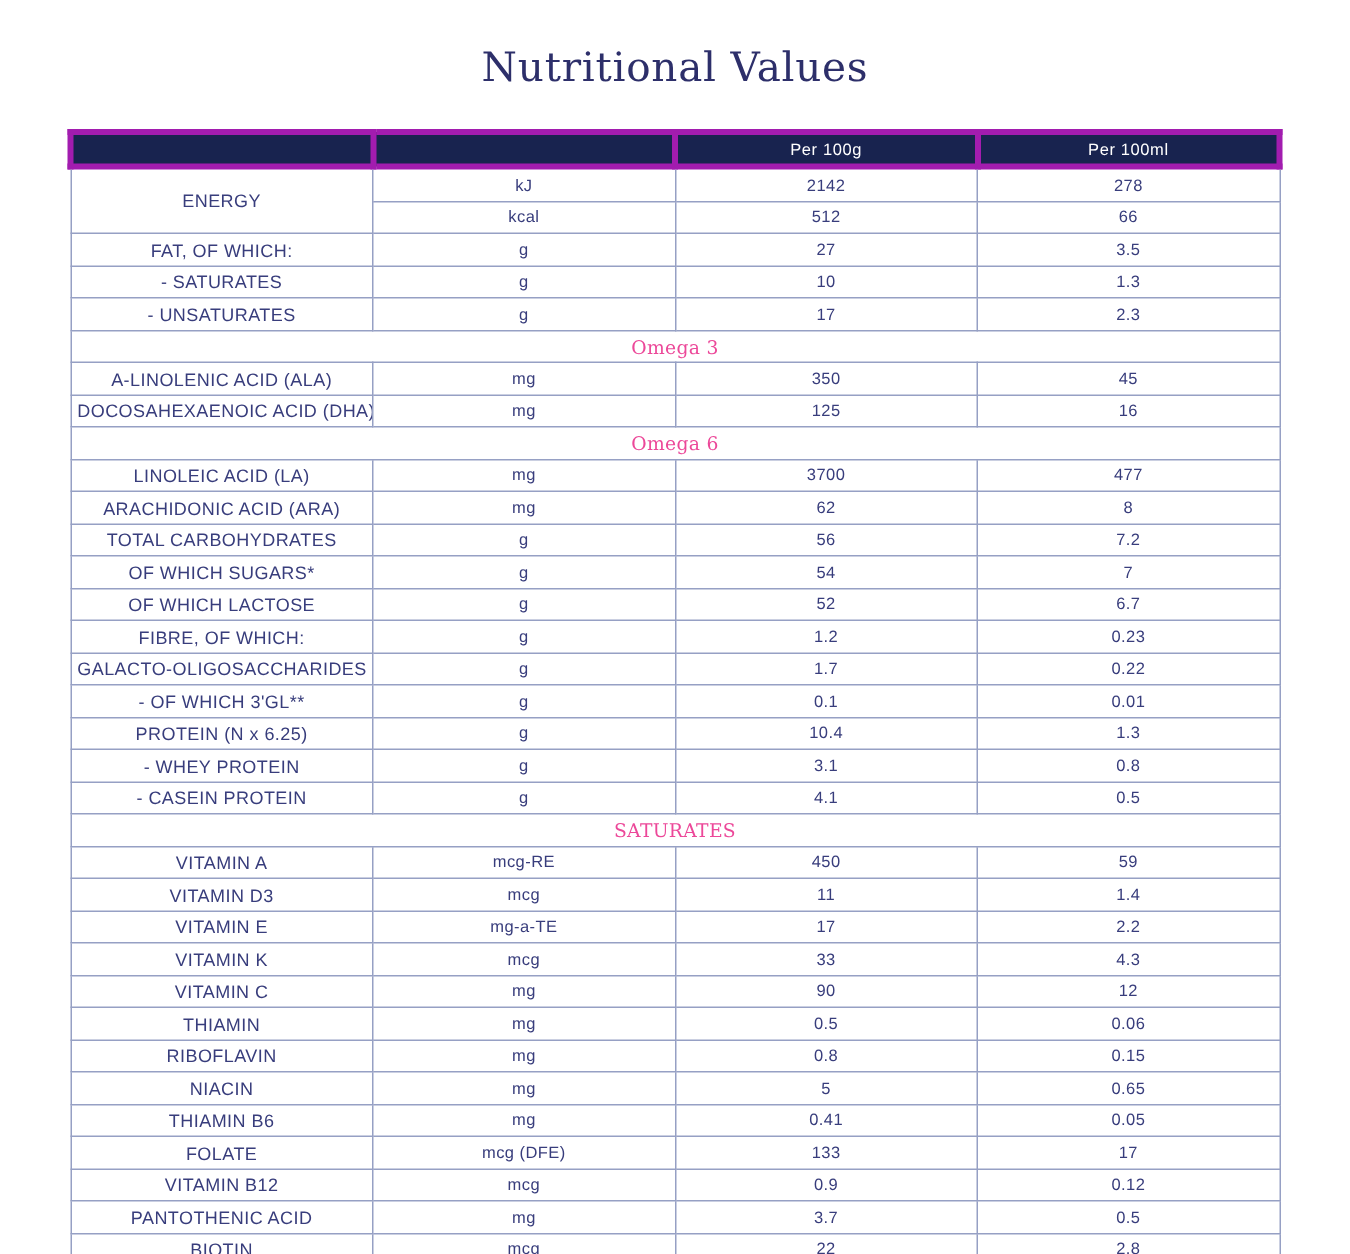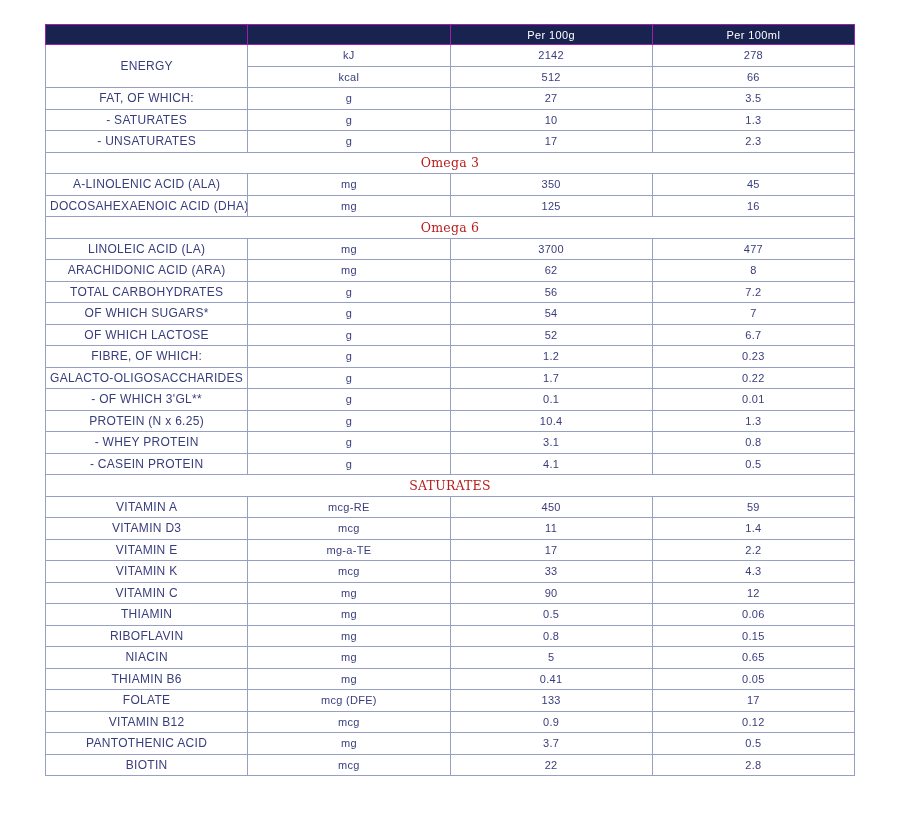--- a/index.html
+++ b/index.html
@@ -29,21 +29,21 @@
   }
   table.nutrition {
     width: 810px;
     margin: 24px auto 0 auto;
     border-collapse: collapse;
     table-layout: fixed;
   }
   table.nutrition col { width: 25%; }
   table.nutrition thead th {
     background: #18234f;
-    border: 1px solid #a21caf;
+    border: 4px solid #a21caf;
     color: #ffffff;
     font-weight: normal;
     font-size: 11px;
     letter-spacing: 0.4px;
     height: 17px;
     padding: 1px 0;
     text-align: center;
   }
   table.nutrition td {
     border: 1px solid #96a0c4;
@@ -57,31 +57,32 @@
     overflow: hidden;
     white-space: nowrap;
   }
   table.nutrition td.label-cell {
     font-size: 12px;
   }
   table.nutrition td.section-cell {
     font-family: "DejaVu Serif", serif;
     font-size: 12.5px;
     letter-spacing: 0.2px;
-    color: #b91c1c;
+    color: #ec4899;
   }
   table.nutrition td.value-cell,
   table.nutrition td.unit-cell {
     font-size: 11px;
   }
 </style>
 </head>
 <body>
 
 <div class="page">
+  <h1 class="title">Nutritional Values</h1>
 
   <table class="nutrition">
     <colgroup>
       <col>
         <col>
         <col>
         <col>
     </colgroup>
     <thead>
       <tr>

